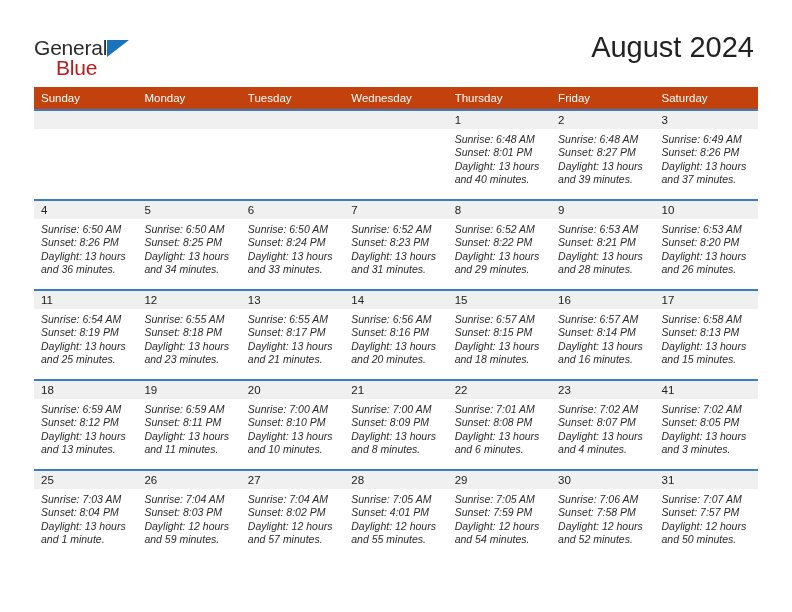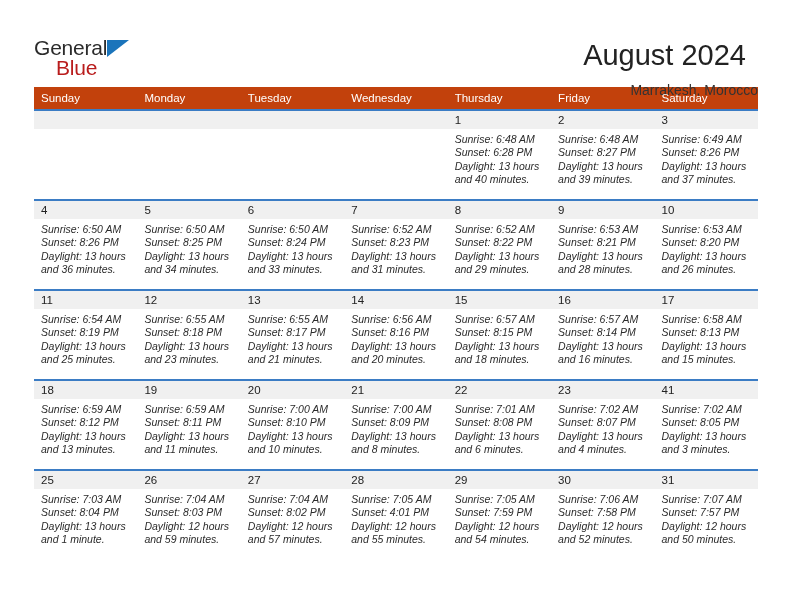--- a/index.html
+++ b/index.html
@@ -58,21 +58,21 @@
     margin-left: 22px;
     display: block;
     margin-top: -1px;
   }
   .titlebox { text-align: right; }
   .cal-title {
     font-size: 29px;
     color: #222222;
     font-weight: normal;
     line-height: 1.05;
-    margin: 12px;
+    margin: 4px;
   }
   .cal-sub {
     font-size: 14px;
     color: #333333;
     margin-top: 9px;
   }
 
   
   .cal {
     margin: 9px 34px 0 34px;
@@ -130,21 +130,20 @@
     <div class="brand">
       <div class="brand-row1">
         <span class="brand-general">General</span>
         <span class="brand-tri"></span>
       </div>
       <span class="brand-blue">Blue</span>
     </div>
 
     <div class="titlebox">
       <h1 class="cal-title">August 2024</h1>
-      <div class="cal-sub">Marrakesh, Morocco</div>
     </div>
   </div>
 
   <table class="cal">
     <thead>
       <tr id="hdr-row">
           <th>Sunday</th>
           <th>Monday</th>
           <th>Tuesday</th>
           <th>Wednesday</th>
@@ -173,21 +172,21 @@
           <td>
             <div class="cell-inner">
               <div class="daynum empty"></div>
             </div>
           </td>
           <td>
             <div class="cell-inner">
               <div class="daynum">1</div>
               <div class="info">
                 <div>Sunrise: 6:48 AM</div>
-                <div>Sunset: 6:28 PM</div>
+                <div>Sunset: 8:01 PM</div>
                 <div>Daylight: 13 hours</div>
                 <div>and 40 minutes.</div>
               </div>
             </div>
           </td>
           <td>
             <div class="cell-inner">
               <div class="daynum">2</div>
               <div class="info">
                 <div>Sunrise: 6:48 AM</div>

